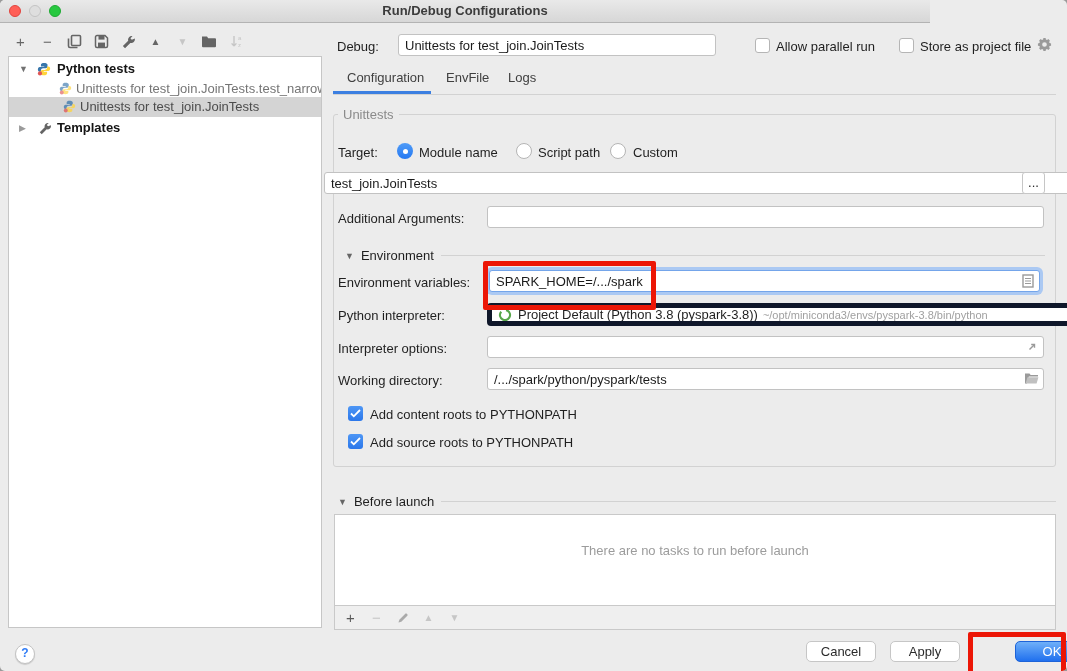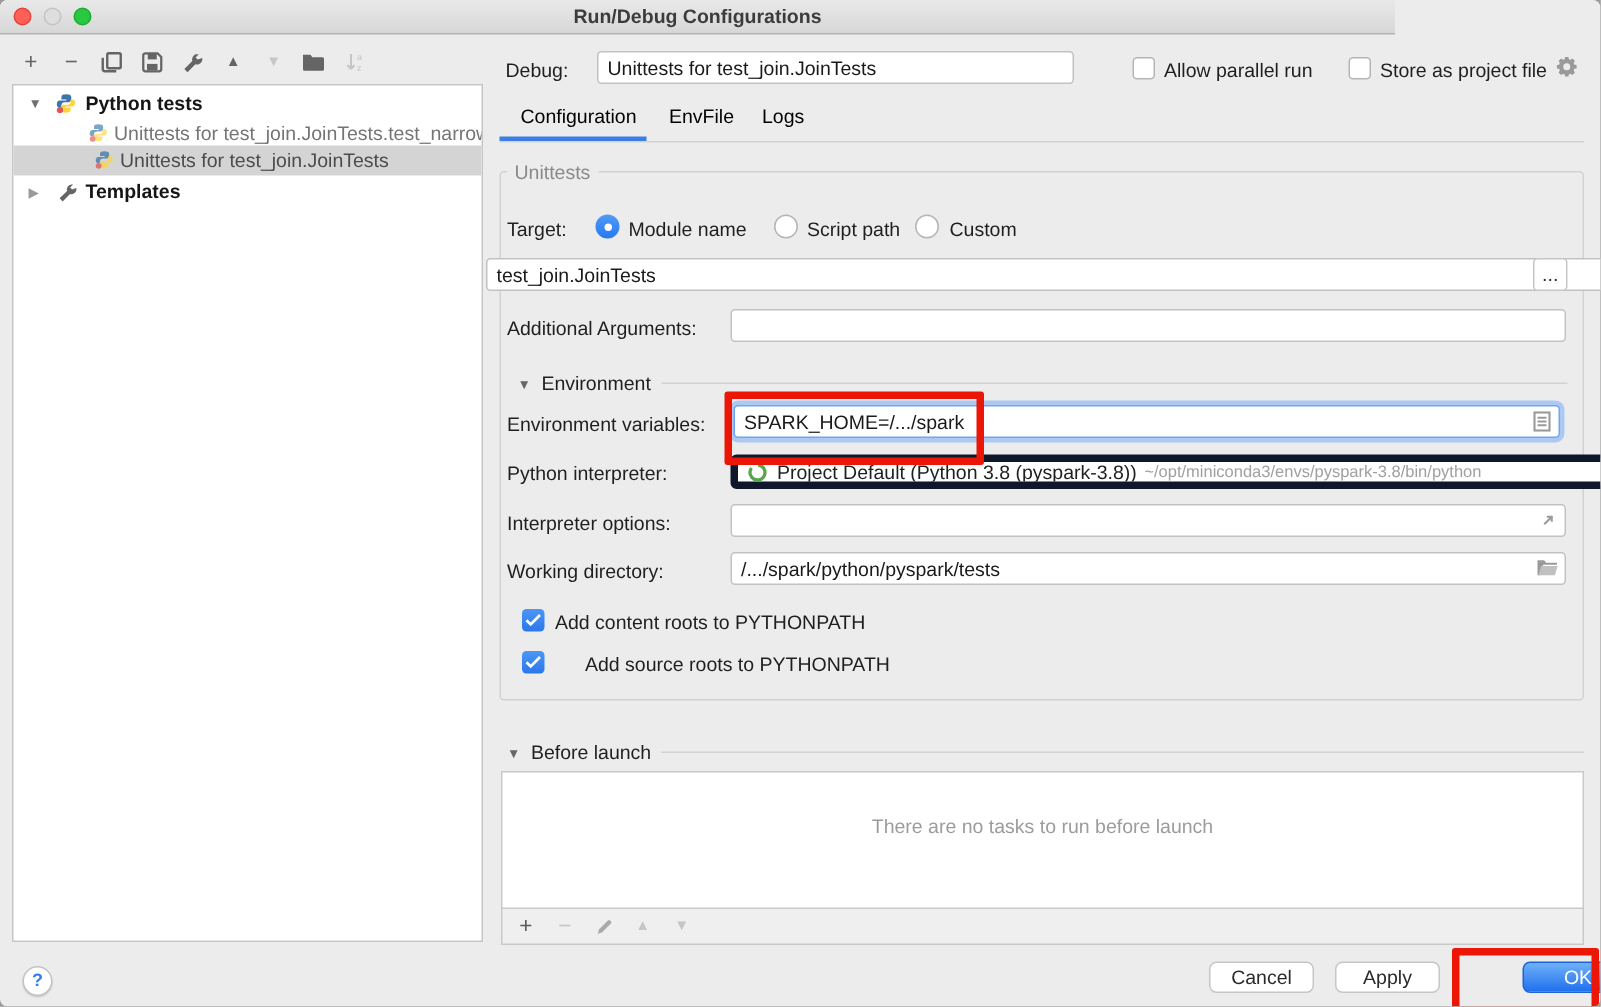--- a/index.html
+++ b/index.html
@@ -29,21 +29,21 @@
   .tree{position:absolute;left:8px;top:56px;width:314px;height:572px;background:#fff;
         border:1px solid #c6c6c6;box-sizing:border-box;overflow:hidden;}
   .trow{position:absolute;left:0;width:100%;height:20px;line-height:20px;white-space:nowrap;overflow:hidden;}
   .trow .arrow{position:absolute;left:10px;top:0;font-size:9px;color:#727272;}
   .trow .ticon{position:absolute;top:3px;}
   .trow .tlabel{position:absolute;top:0;}
   .trow.selected{background:#d4d4d4;}
   .bold{font-weight:700;color:#151515;}
   .child-lbl{color:#757575;}
   
-  .tab{position:absolute;top:70px;color:#000000;}
+  .tab{position:absolute;top:70px;color:#404040;}
   .tab-underline{position:absolute;left:333px;top:91px;width:98px;height:3px;background:#3c7fe1;}
   .tab-sep{position:absolute;left:333px;top:94px;width:723px;height:1px;background:#d2d2d2;}
   
   .groupbox{position:absolute;left:333px;top:114px;width:723px;height:353px;
             border:1px solid #d2d2d2;border-radius:3px;box-sizing:border-box;}
   .legend{position:absolute;left:338px;top:107px;background:#ececec;padding:0 5px;color:#8a8a8a;}
   .sec-head{position:absolute;display:flex;align-items:center;gap:7px;}
   .sec-tri{font-size:9px;color:#666;}
   .sec-line{height:1px;background:#d2d2d2;}
   
@@ -250,21 +250,21 @@
       <svg width="11" height="9" viewBox="0 0 11 9">
         <path d="M1 4.5l2.8 2.8L10 1" fill="none" stroke="#fff" stroke-width="1.8"></path>
       </svg>
     </span>
   <span class="lbl" style="left:370px;top:407px;">Add content roots to PYTHONPATH</span>
   <span class="cb on" style="left:348px;top:434px;">
       <svg width="11" height="9" viewBox="0 0 11 9">
         <path d="M1 4.5l2.8 2.8L10 1" fill="none" stroke="#fff" stroke-width="1.8"></path>
       </svg>
     </span>
-  <span class="lbl" style="left:370px;top:435px;margin-left:20px;">Add source roots to PYTHONPATH</span>
+  <span class="lbl" style="left:370px;top:435px;">Add source roots to PYTHONPATH</span>
 
   <div class="sec-head" style="left:338px;top:494px;width:718px;">
     <span class="sec-tri">▼</span>
     <span>Before launch</span>
     <span class="sec-line" style="flex:1;"></span>
   </div>
   <div class="bl-box"></div>
   <div class="bl-empty">There are no tasks to run before launch</div>
   <div class="bl-strip">
     <span class="tbtn" style="color:#5a5a5a;">

